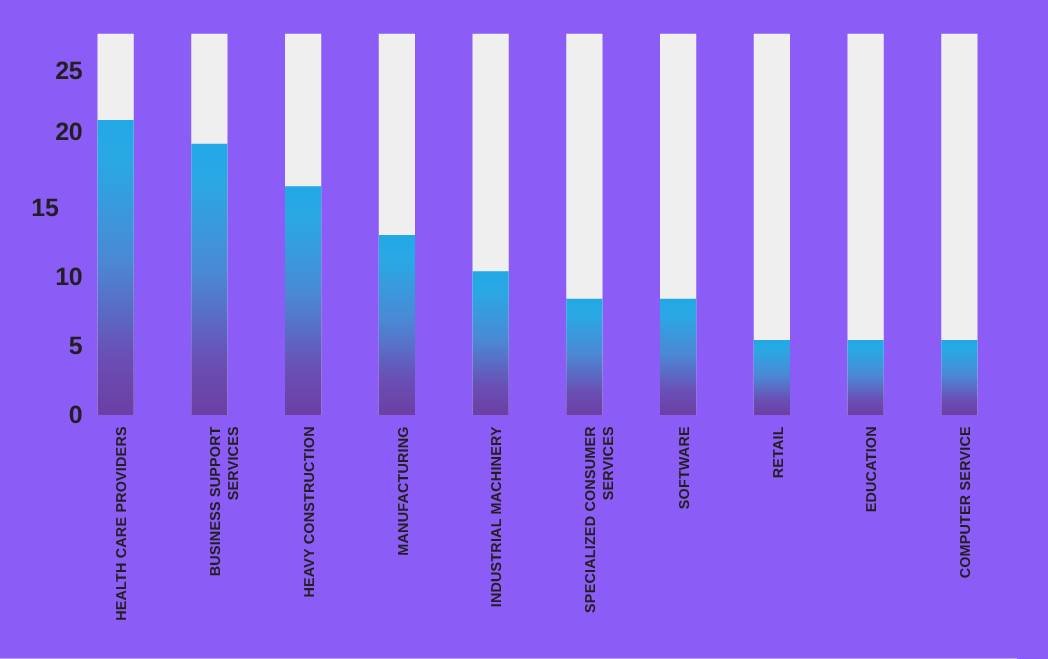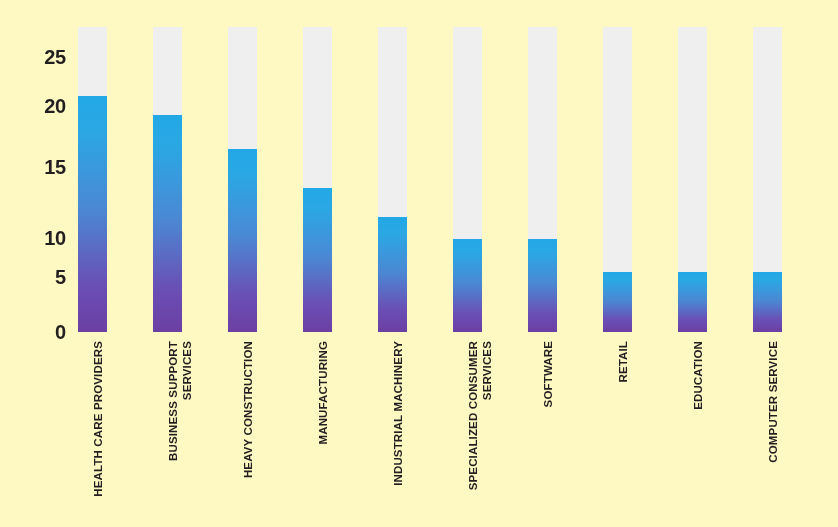--- a/index.html
+++ b/index.html
@@ -11,21 +11,21 @@
     width: 838px;
     height: 527px;
     font-family: "Liberation Sans", sans-serif;
     overflow: hidden;
   }
 
   #chart-root {
     position: relative;
     width: 838px;
     height: 527px;
-    background: #fef9c3;
+    background: #8b5cf6;
   }
 
   
   .y-axis {
     position: absolute;
     left: 0;
     top: 0;
     width: 66px;
     height: 527px;
   }
@@ -91,22 +91,22 @@
   }
 </style>
 </head>
 <body>
 
 <div id="chart-root">
 
   <div class="y-axis">
     <div class="y-tick-label" style="top:57px;">25</div>
     <div class="y-tick-label" style="top:106px;">20</div>
-    <div class="y-tick-label" style="top:167px;">15</div>
-    <div class="y-tick-label" style="top:222px;margin-top:16px;">10</div>
+    <div class="y-tick-label" style="top:167px;text-align:center;">15</div>
+    <div class="y-tick-label" style="top:222px;">10</div>
     <div class="y-tick-label" style="top:277px;">5</div>
     <div class="y-tick-label" style="top:332px;">0</div>
   </div>
 
   <div class="plot-area">
 
     <div class="bar-group" style="left:78px;" title="HEALTH CARE PROVIDERS: 21.5">
       <div class="bar-track" style="top: 27.3px; height: 304.7px; background: rgb(239, 239, 240);"></div>
       <div class="bar-value" style="top: 95.5px; height: 236.5px;"></div>
     </div>

